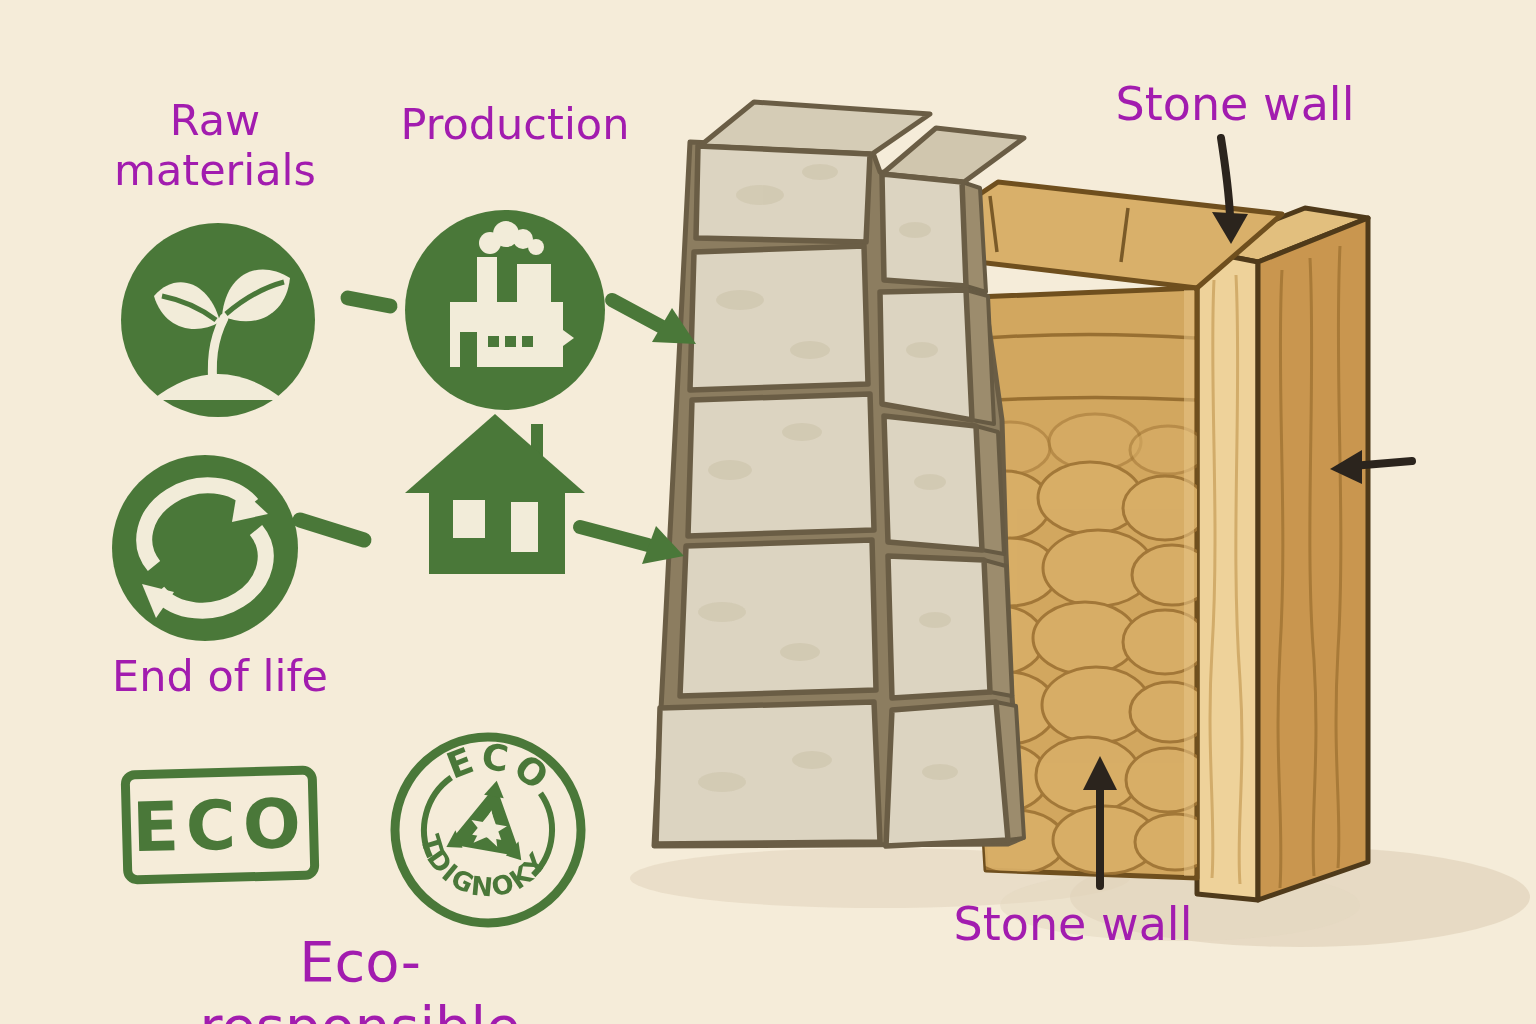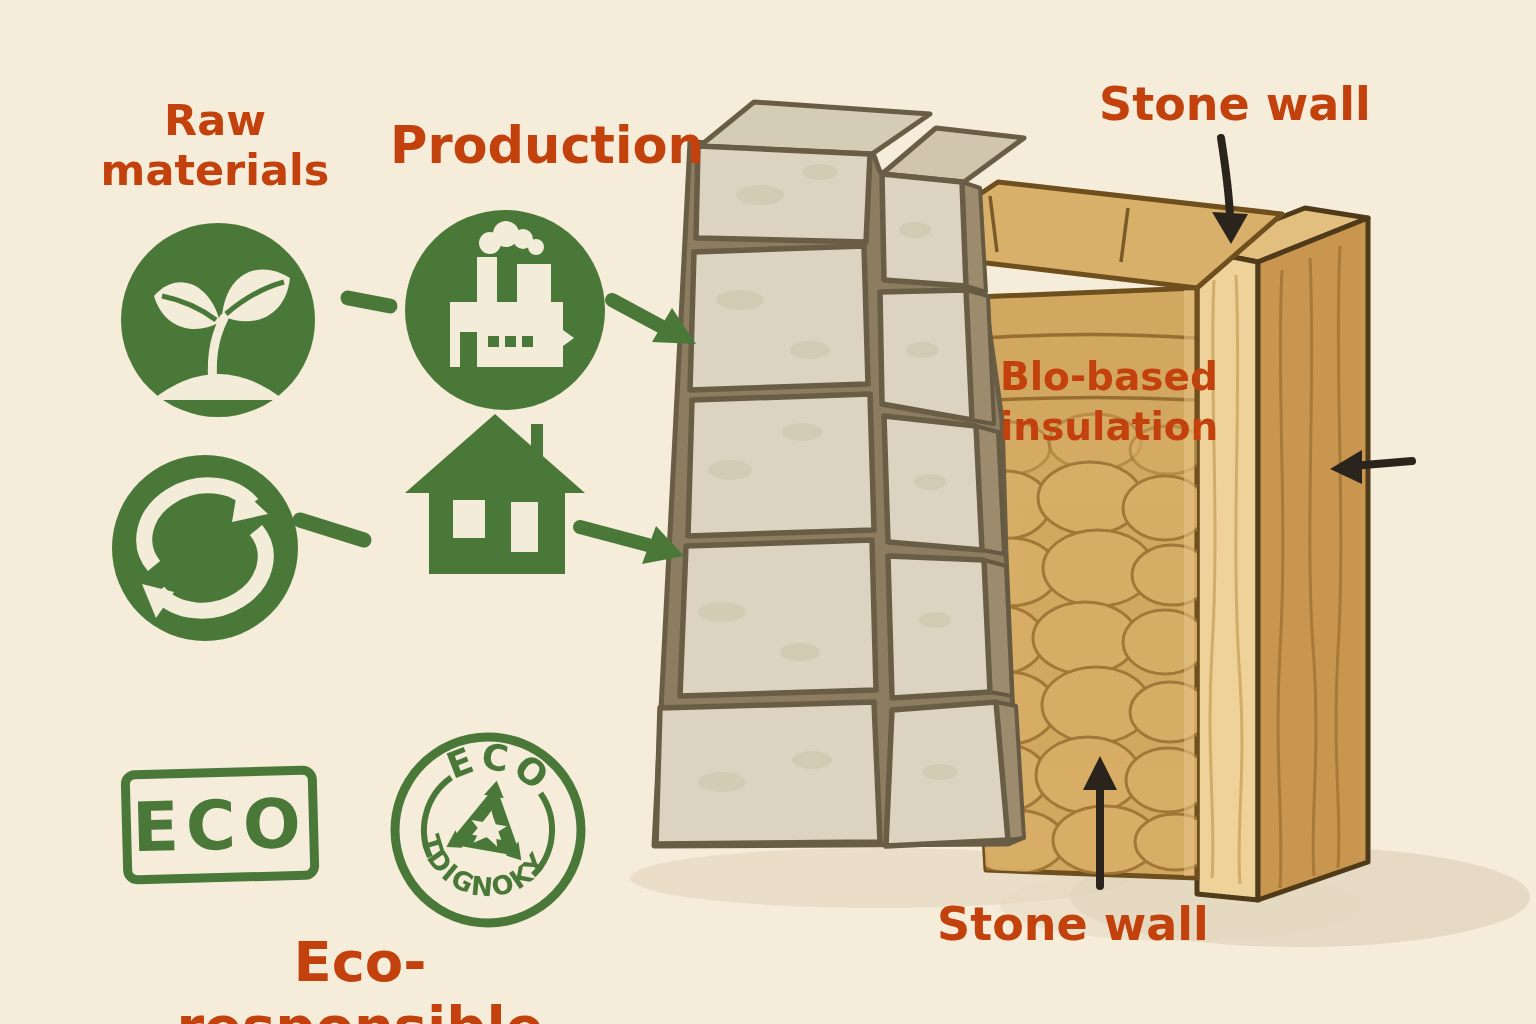--- a/index.html
+++ b/index.html
@@ -1,24 +1,24 @@
 <!DOCTYPE html>
 <html><head>
 <meta charset="utf-8">
 <style>
   html,body{margin:0;padding:0;}
   body{width:1536px;height:1024px;overflow:hidden;background:#f5ecd9;
        font-family:"DejaVu Sans","Liberation Sans",sans-serif;}
   #stage{position:relative;width:1536px;height:1024px;background:#f5ecd9;}
   #art{position:absolute;left:0;top:0;width:1536px;height:1024px;}
-  .lbl{position:absolute;color:#c2410c;font-weight:700;line-height:1.16;}
+  .lbl{position:absolute;color:#a21caf;font-weight:400;line-height:1.16;}
   .preline{white-space:pre-line;}
   .center{text-align:center;}
   .lbl-raw{left:90px;top:96px;width:250px;font-size:43px;}
-  .lbl-production{left:390px;top:116px;width:250px;font-size:51px;}
+  .lbl-production{left:390px;top:100px;width:250px;font-size:43px;}
   .lbl-use{left:432px;top:596px;width:130px;font-size:43px;}
   .lbl-endoflife{left:95px;top:652px;width:250px;font-size:43px;}
   .lbl-ecoresp{left:150px;top:930px;width:420px;font-size:56px;}
   .lbl-stonewall-top{left:1085px;top:78px;width:300px;font-size:46px;}
   .lbl-insulation{left:1000px;top:352px;width:230px;font-size:39px;line-height:1.28;}
   .lbl-stonewall-bottom{left:923px;top:898px;width:300px;font-size:46px;}
   .eco-stamp{position:absolute;left:122px;top:768px;width:178px;height:96px;
       border:9px solid #4a7839;border-radius:14px;transform:rotate(-1.5deg);
       display:flex;align-items:center;justify-content:center;}
   .eco-stamp-text{color:#4a7839;font-weight:700;font-size:68px;letter-spacing:7px;}
@@ -217,23 +217,22 @@
       <polygon points="450,854 466,852 456,836" fill="#4a7839"></polygon>
       <polygon points="526,854 510,852 520,836" fill="#4a7839"></polygon>
       <polygon points="488,810 493,823 506,823 496,832 500,845 488,837 476,845 480,832 470,823 483,823" fill="#f2ecd9"></polygon>
     </g>
   </g>
 </svg>
 
 <div class="lbl lbl-raw center preline">Raw
 materials</div>
 <div class="lbl lbl-production center">Production</div>
+<div class="lbl lbl-endoflife center">End of life</div>
 <div class="lbl lbl-ecoresp center">Eco-responsible</div>
 <div class="lbl lbl-stonewall-top center">Stone wall</div>
-<div class="lbl lbl-insulation preline">Blo-based
-insulation</div>
 <div class="lbl lbl-stonewall-bottom center">Stone wall</div>
 
 <div class="eco-stamp">
   <span class="eco-stamp-text">ECO</span>
 </div>
 
 </div>
 
 </body></html>

